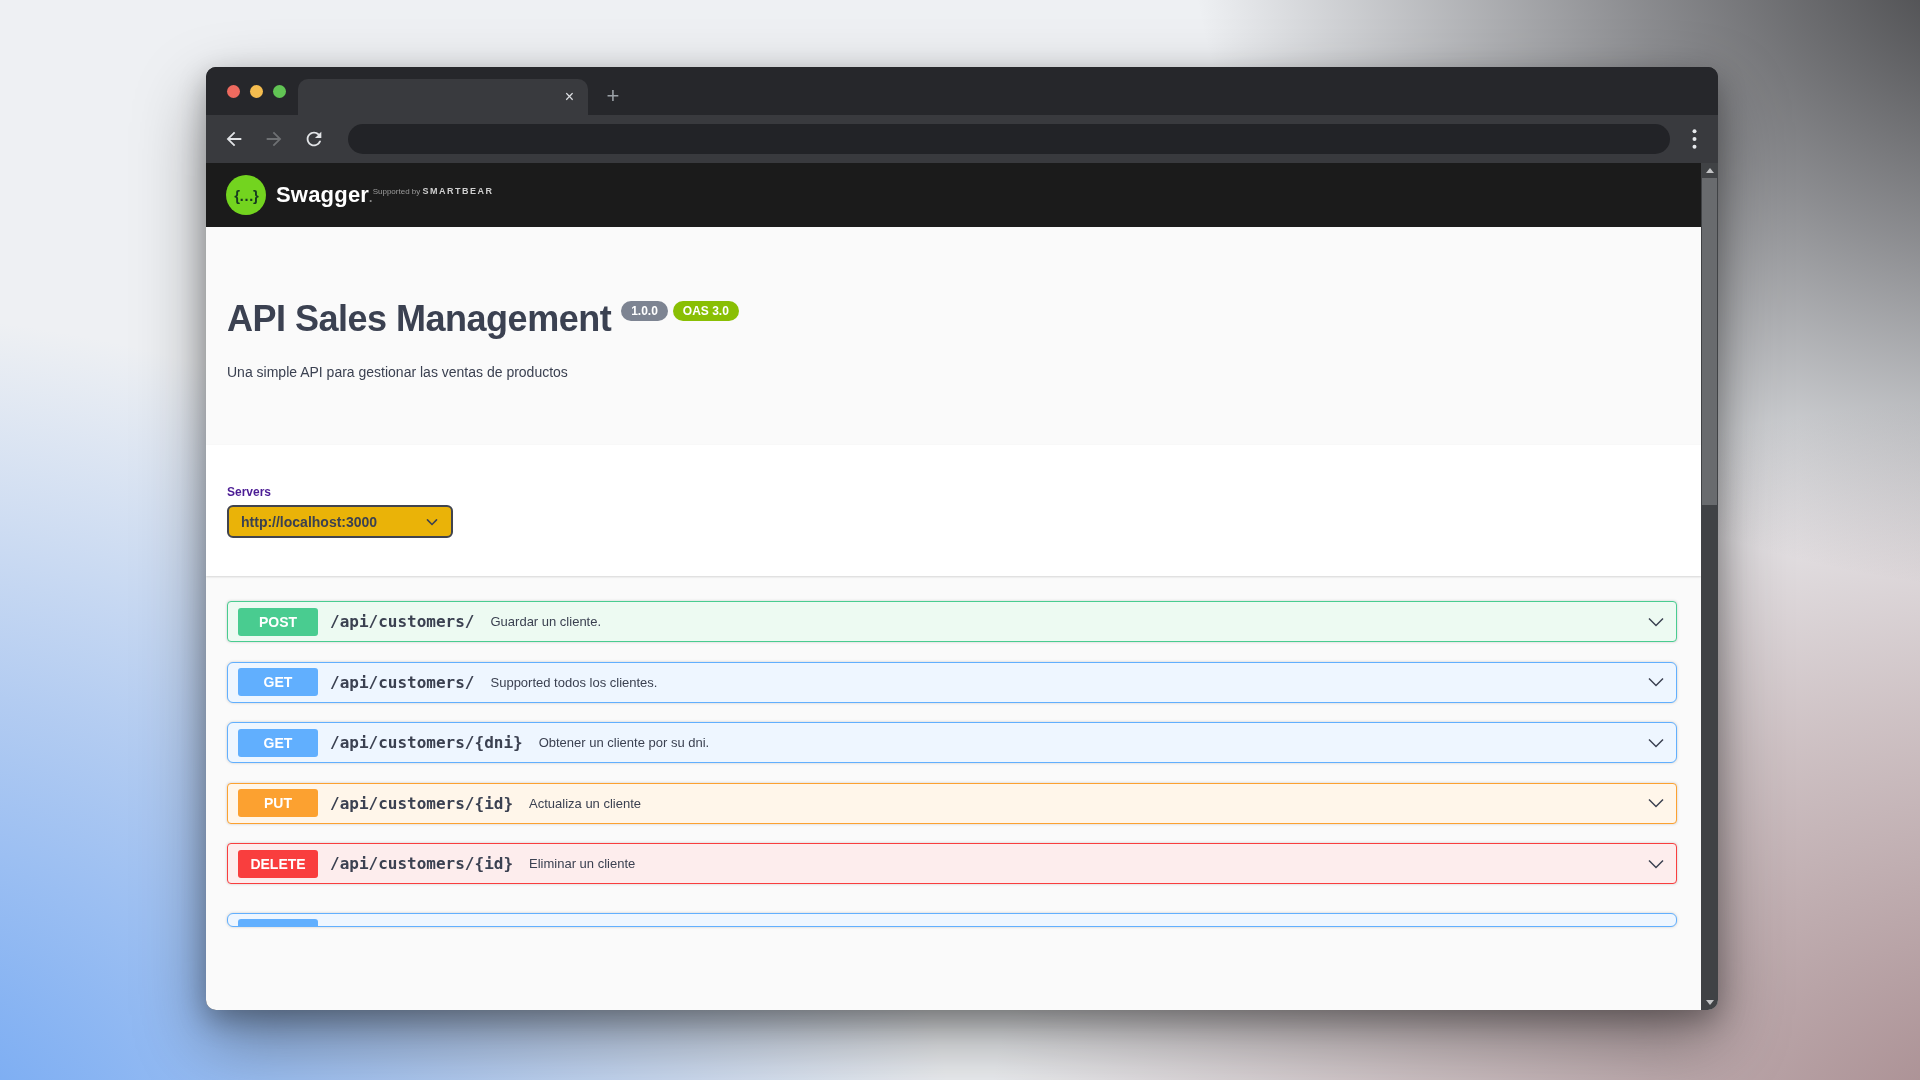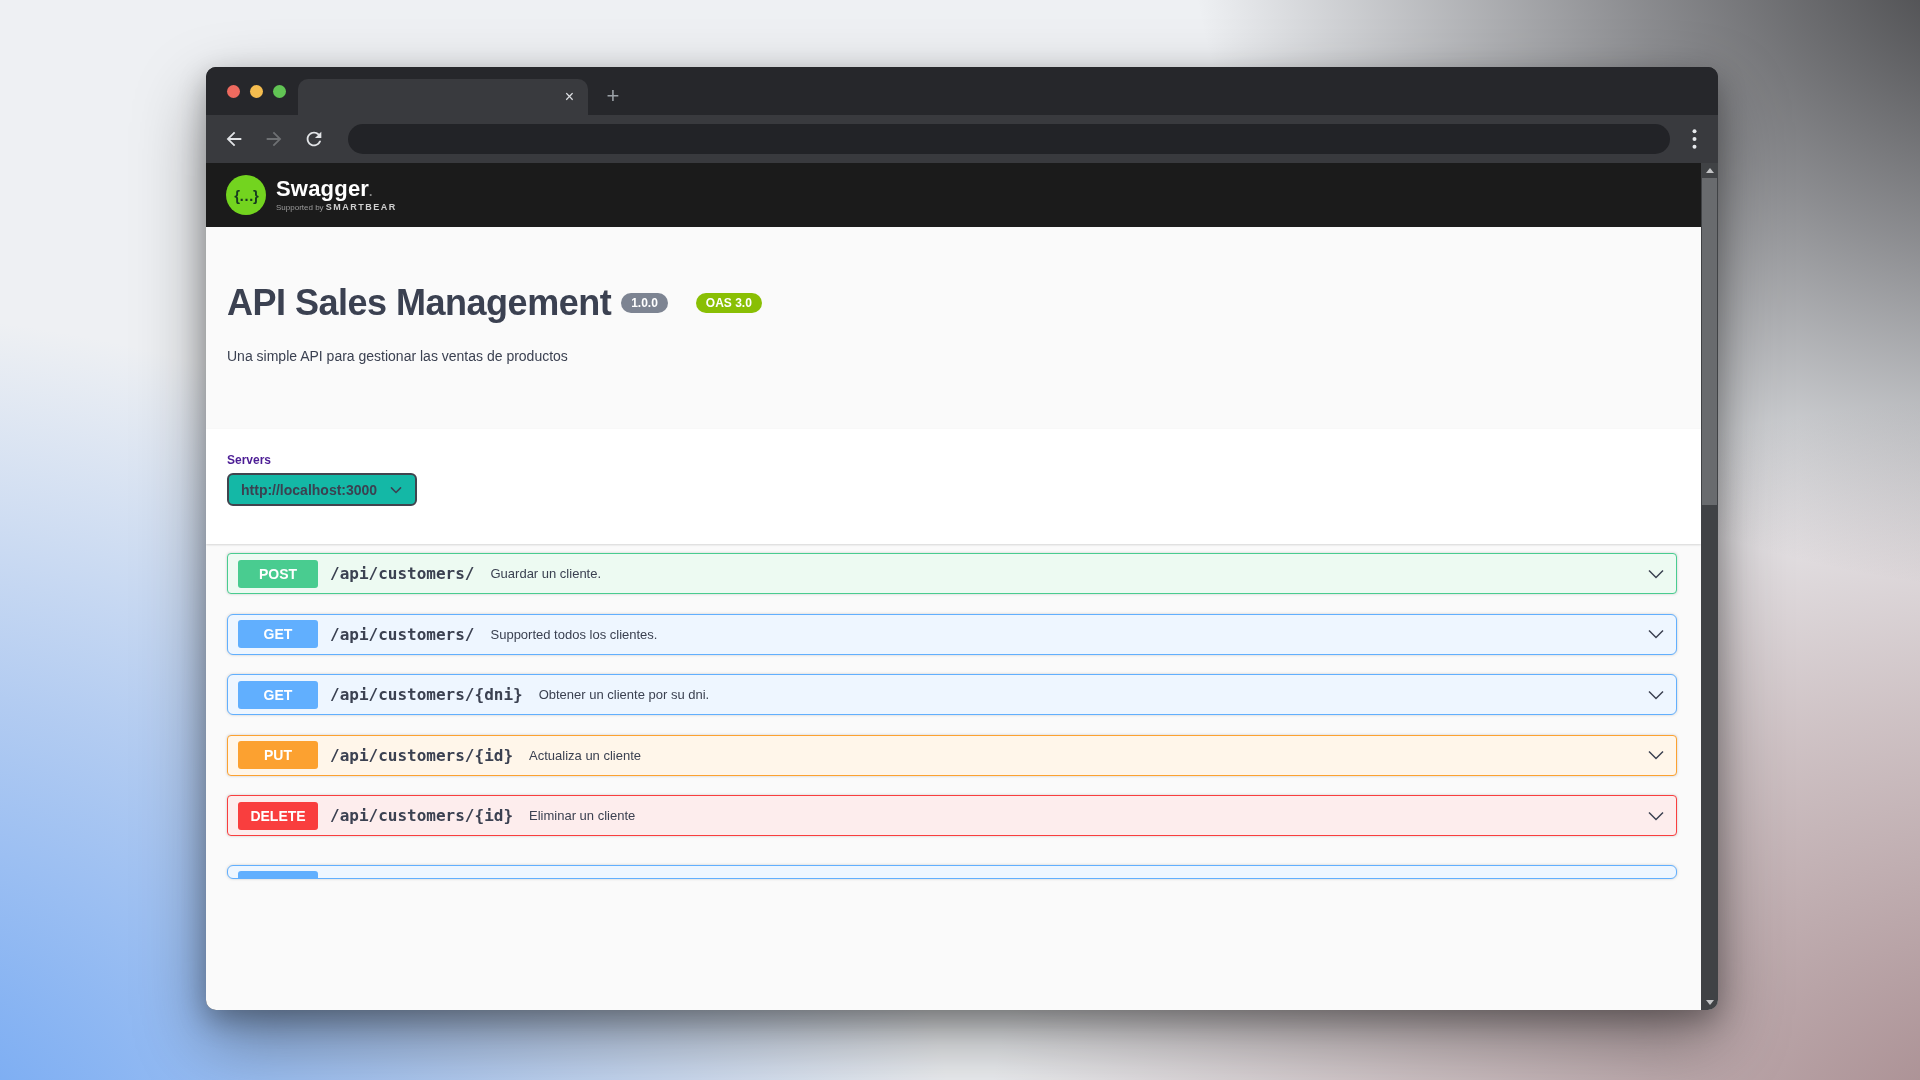--- a/index.html
+++ b/index.html
@@ -56,45 +56,45 @@
   .page { position:absolute; left:0; top:0; right:17px; bottom:0; overflow:hidden; }
 
   
   .sw-topbar { height:64px; background:#1b1b1b; display:flex; align-items:center; padding-left:20px; }
   .sw-logo { display:flex; align-items:center; gap:10px; text-decoration:none; }
   .sw-mark {
     width:40px; height:40px; border-radius:50%; background:#73d41f;
     display:flex; align-items:center; justify-content:center;
     color:#173b20; font-weight:bold; font-size:15px; letter-spacing:-1px;
   }
-  .sw-wordwrap { display:flex; flex-direction:column; line-height:1; }
+  .sw-wordwrap { display:flex; flex-direction:row; line-height:1; }
   .sw-word { color:#ffffff; font-size:22px; font-weight:bold; letter-spacing:.2px; }
   .sw-word .dot { color:#8a8a8a; font-size:12px; }
   .sw-sub { margin-top:3px; font-size:8px; color:#9b9b9b; }
   .sw-sub b { color:#cfcfcf; letter-spacing:1.5px; font-size:9px; }
 
-  .wrapper { padding:0 24px 0 21px; }
+  .wrapper { padding:16px 24px 0 21px; }
 
   
   .info { padding-top:58px; padding-bottom:0; }
   .title-line { display:flex; align-items:flex-start; }
   h1.api-title { font-size:36px; font-weight:bold; color:#3b4151; line-height:1; letter-spacing:-.5px; }
-  .badges { display:flex; gap:28px; margin-left:10px; margin-top:8px; }
+  .badges { display:flex; gap:5px; margin-left:10px; margin-top:0px; }
   .badge { border-radius:57px; padding:3px 10px; font-size:12px; font-weight:bold; color:#fff; }
   .badge.version { background:#7d8492; }
   .badge.oas { background:#89bf04; }
   .api-desc { margin-top:27px; font-size:14px; color:#3b4151; }
 
   
   .scheme { margin-top:65px; background:#ffffff; box-shadow:0 1px 2px 0 rgba(0,0,0,.15); padding:24px 0 38px 0; }
   .servers-label { font-size:12px; font-weight:bold; color:#4c1d95; margin-bottom:6px; }
   .server-select {
     display:inline-flex; align-items:center; justify-content:space-between;
-    width:190px; height:33px; padding:0 12px;
-    border:2px solid #41444e; border-radius:6px; background:#14b8a6;
+    width:226px; height:33px; padding:0 12px;
+    border:2px solid #41444e; border-radius:6px; background:#eab308;
     font-size:14px; font-weight:bold; color:#3b4151; cursor:pointer;
   }
   .server-select svg { flex:none; margin-left:10px; }
 
   
   .opblock-tag {
     display:flex; align-items:center; justify-content:space-between;
     margin-top:28px; padding-bottom:8px; border-bottom:1px solid rgba(59,65,81,.22);
     cursor:pointer;
   }

